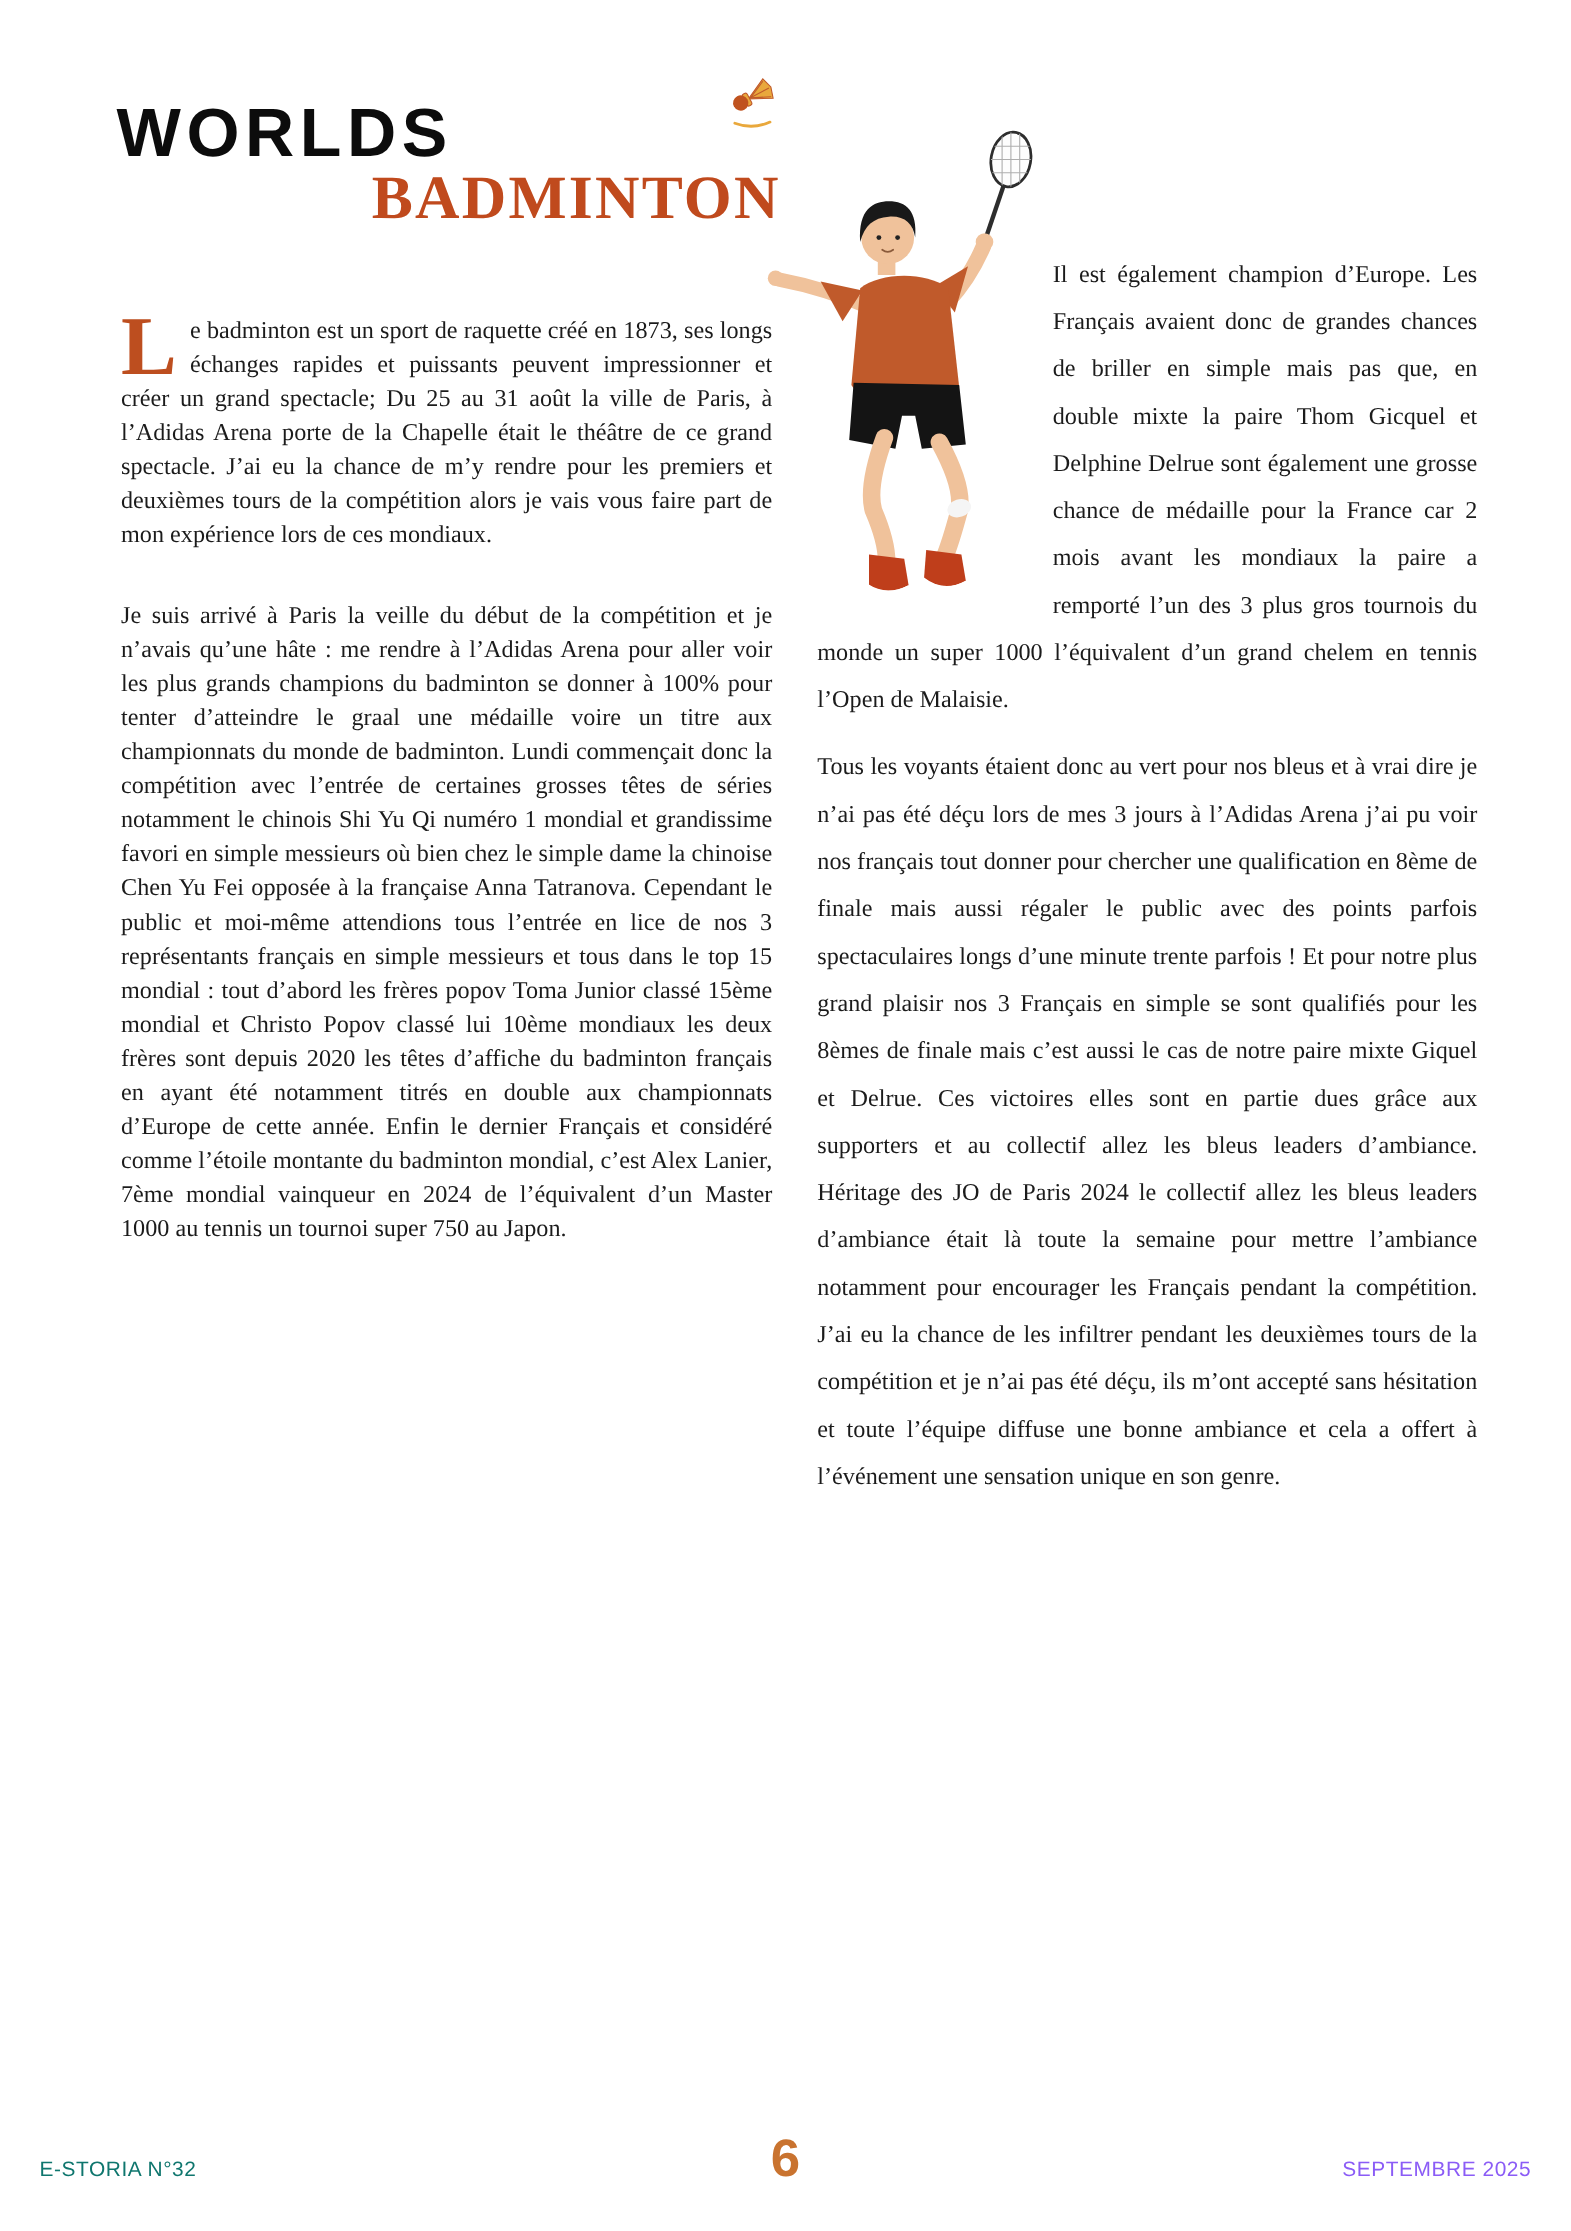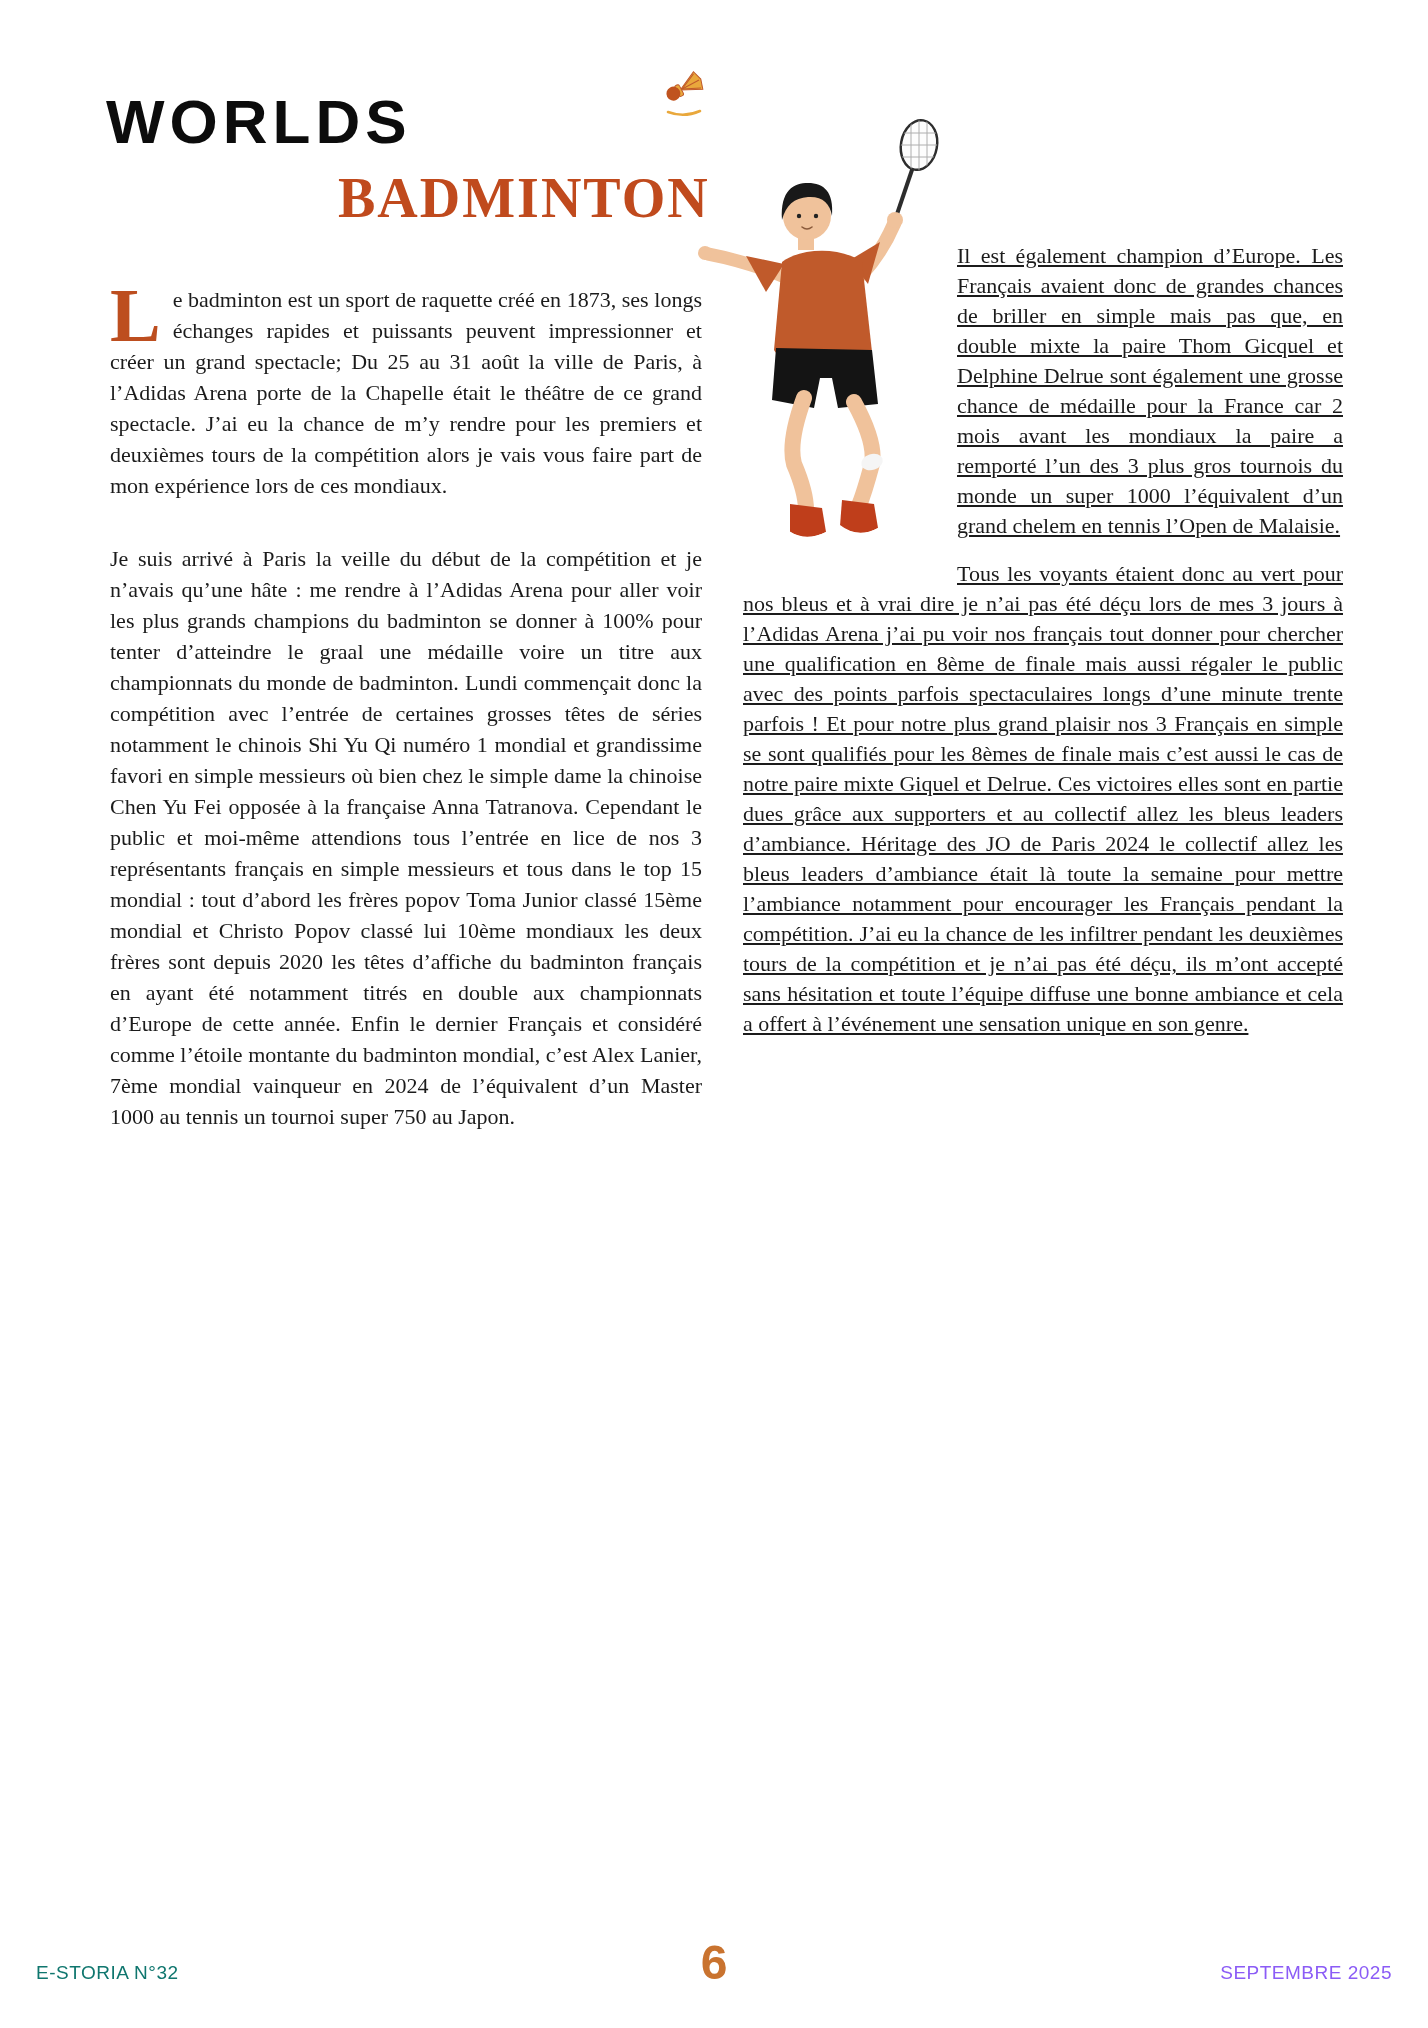--- a/index.html
+++ b/index.html
@@ -8,36 +8,36 @@
     position:relative; width:1428px; height:2028px; margin:0 auto;
     background:#ffffff; overflow:hidden;
     font-family:"Liberation Serif", serif; color:#1b1b1b;
   }
   .kicker {
     position:absolute; left:106px; top:86px;
     font-family:"Liberation Sans", sans-serif; font-weight:700;
     font-size:62px; letter-spacing:5px; color:#0c0c0c;
   }
   .title {
-    position:absolute; left:338px; top:166px;
+    position:absolute; left:338px; top:148px;
     font-family:"Liberation Serif", serif; font-weight:700;
     font-size:56px; letter-spacing:2px; color:#C04A1D;text-align:center;
   }
   .col-left {
     position:absolute; left:110px; top:284px; width:592px;
     font-size:22px; line-height:31px; text-align:justify;
   }
   .col-left p + p { margin-top:42px; }
   .dropcap {
     float:left; font-family:"Liberation Serif", serif; font-weight:700;
     font-size:76px; line-height:58px; padding:2px 12px 0 0; color:#BD4E1F;
   }
   .col-right {
-    position:absolute; left:743px; top:241px; width:600px;
-    font-size:22px; line-height:30px; text-align:justify;text-decoration:underline;
+    position:absolute; left:743px; top:227px; width:600px;
+    font-size:22px; line-height:43px; text-align:justify;
   }
   .col-right p + p { margin-top:18px; }
   .illu-spacer { float:left; width:214px; height:332px; }
   .shuttle { position:absolute; left:660px; top:66px; }
   .player  { position:absolute; left:690px; top:112px; }
   .footer-left {
     position:absolute; left:36px; bottom:44px;
     font-family:"Liberation Sans", sans-serif; font-size:19px;
     letter-spacing:0.5px; color:#0f766e;
   }

